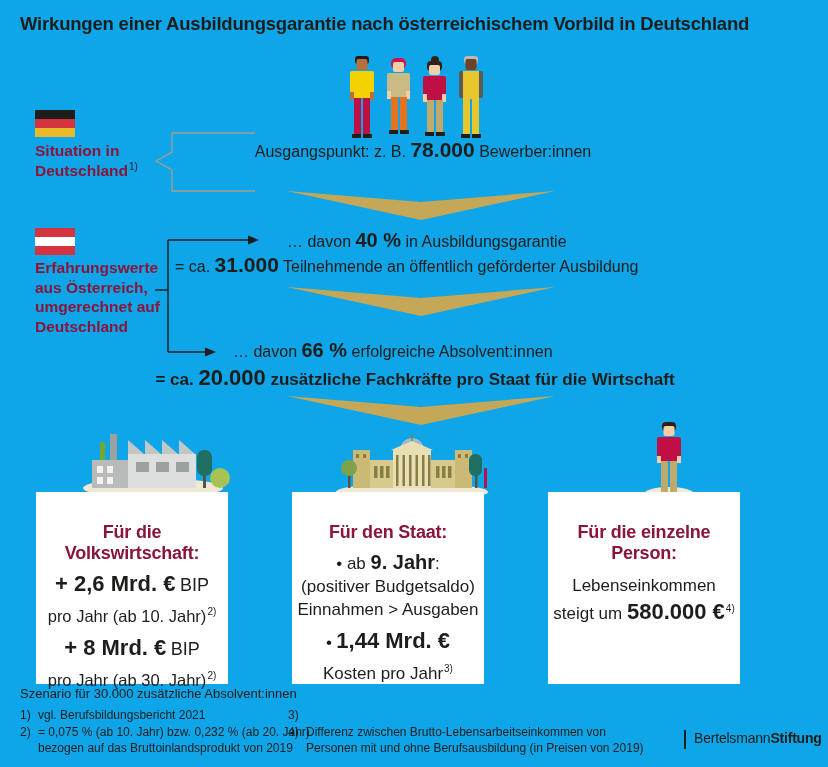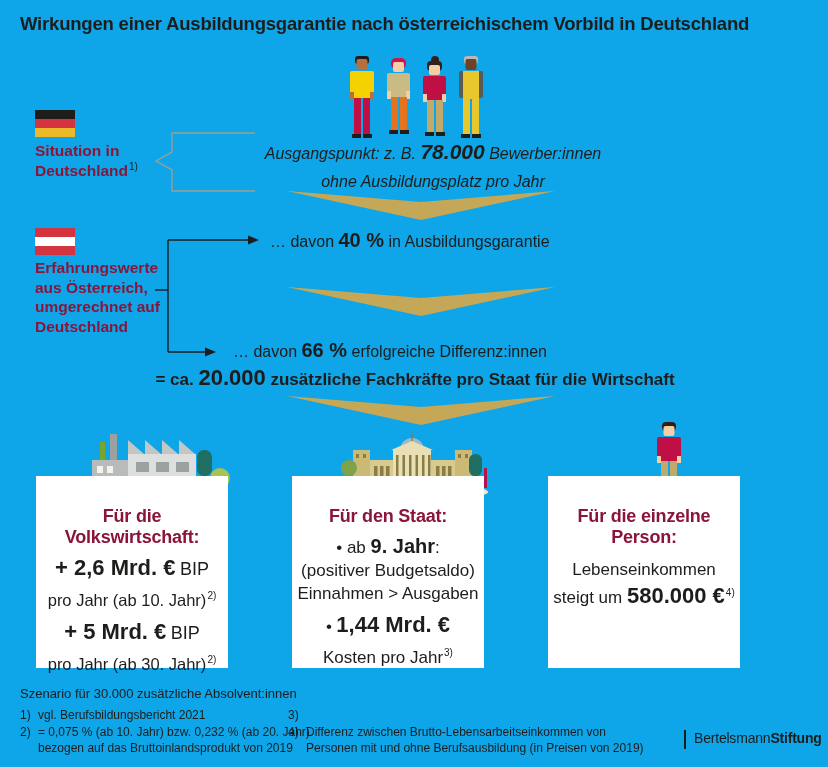--- a/index.html
+++ b/index.html
@@ -8,35 +8,35 @@
 
   .title { position:absolute; left:20px; top:13px; width:795px; font-size:18.5px; font-weight:700; letter-spacing:-0.2px; }
 
   .flag { position:absolute; width:40px; height:27px; }
   .flag .stripe { height:9px; }
 
   .red-label { position:absolute; color:#8a1539; font-weight:700; font-size:15.5px; line-height:1.27; }
   .pre { white-space:pre-line; }
   .sup { font-size:10px; vertical-align:super; font-weight:400; color:#1d1d1b; margin-left:1px; }
 
-  .start-block { position:absolute; left:248px; top:138px; width:370px; text-align:center; font-size:16px; line-height:28px;font-style:italic; }
+  .start-block { position:absolute; left:238px; top:138px; width:370px; text-align:center; font-size:16px; line-height:23px; }
   .num-lg { font-size:21px; font-weight:700; }
   .num-md { font-size:20px; font-weight:700; }
 
   .gold-arrow { position:absolute; width:268px; height:29px; background:#c5a857;
                 clip-path:polygon(0 0, 50% 38%, 100% 0, 50% 100%); }
 
   .step-line { position:absolute; font-size:16px; line-height:24px; white-space:nowrap; }
   .result-bold { position:absolute; left:130px; top:363px; width:570px; text-align:center;
                  font-size:17px; font-weight:700; line-height:30px; white-space:nowrap; }
   .result-bold .num { font-size:22px; }
 
   .conn-svg, .callout-svg, .icon-svg { position:absolute; }
 
-  .box { position:absolute; top:476px; width:192px; height:192px; background:#ffffff; text-align:center; }
+  .box { position:absolute; top:492px; width:192px; height:192px; background:#ffffff; text-align:center; }
   .box-title { margin-top:30px; font-size:18px; font-weight:700; color:#8a1539; letter-spacing:-0.2px; }
   .box .big { font-size:22px; font-weight:700; }
   .box .unit { font-size:18px; font-weight:400; }
   .box .detail { font-size:16.5px; line-height:23px; }
   .box .vline { line-height:28px; margin-top:6px; }
   .box .txt { font-size:17px; line-height:23px; }
   .mt8 { margin-top:8px; }
 
   .scenario { position:absolute; left:20px; top:686px; font-size:13px; }
   .notes { position:absolute; top:707px; font-size:12px; line-height:1.34; }
@@ -114,21 +114,20 @@
   <svg class="callout-svg" style="left:150px;top:130px" width="105" height="64" viewBox="0 0 105 64">
     <path d="M105 3 H22 V22 L6 31 L22 40 V61 H105" stroke="#a29f90" stroke-width="1.3" fill="none"></path>
   </svg>
 
   <div class="start-block">
     <div>
       <span>Ausgangspunkt: z. B.</span>
       <span class="num-lg">78.000</span>
       <span>Bewerber:innen</span>
     </div>
-    <div>ohne Ausbildungsplatz pro Jahr</div>
   </div>
 
   <div class="gold-arrow" style="left:287px;top:191px"></div>
 
   <div class="flag" style="left:35px;top:228px">
     <div class="stripe" style="background:#d43440"></div>
     <div class="stripe" style="background:#ffffff"></div>
     <div class="stripe" style="background:#d43440"></div>
   </div>
 
@@ -141,32 +140,37 @@
     <g stroke="#1d1d1b" stroke-width="1.4" fill="none">
       <line x1="20" y1="8" x2="20" y2="120"></line>
       <line x1="20" y1="8" x2="100" y2="8"></line>
       <line x1="20" y1="120" x2="57" y2="120"></line>
       <line x1="7" y1="58" x2="20" y2="58"></line>
     </g>
     <polygon points="100,3.5 111,8 100,12.5" fill="#1d1d1b"></polygon>
     <polygon points="57,115.5 68,120 57,124.5" fill="#1d1d1b"></polygon>
   </svg>
 
-  <div class="step-line" style="left:270px;top:228px">
+  <div class="step-line" style="left:287px;top:228px">
     <span>… davon</span>
     <span class="num-md">40 %</span>
     <span>in Ausbildungsgarantie</span>
   </div>
+  <div class="step-line" style="left:175px;top:253px">
+    <span>= ca.</span>
+    <span class="num-lg">31.000</span>
+    <span>Teilnehmende an öffentlich geförderter Ausbildung</span>
+  </div>
 
   <div class="gold-arrow" style="left:287px;top:287px"></div>
 
   <div class="step-line" style="left:233px;top:338px">
     <span>… davon</span>
     <span class="num-md">66 %</span>
-    <span>erfolgreiche Differenz:innen</span>
+    <span>erfolgreiche Absolvent:innen</span>
   </div>
   <div class="result-bold">
     <span>= ca.</span>
     <span class="num">20.000</span>
     <span>zusätzliche Fachkräfte pro Staat für die Wirtschaft</span>
   </div>
 
   <div class="gold-arrow" style="left:287px;top:396px"></div>
 
   <svg class="icon-svg" style="left:70px;top:426px" width="175" height="74" viewBox="0 0 175 74">
@@ -249,21 +253,21 @@
   <div class="box" style="left:36px">
     <div class="box-title">Für die Volkswirtschaft:</div>
     <div class="vline">
       <span class="big">+ 2,6 Mrd. €</span>
       <span class="unit">BIP</span>
     </div>
     <div class="detail">
       <span>pro Jahr (ab 10. Jahr)</span><sup class="sup">2)</sup>
     </div>
     <div class="vline mt8">
-      <span class="big">+ 5 Mrd. €</span>
+      <span class="big">+ 8 Mrd. €</span>
       <span class="unit">BIP</span>
     </div>
     <div class="detail">
       <span>pro Jahr (ab 30. Jahr)</span><sup class="sup">2)</sup>
     </div>
   </div>
 
   <div class="box" style="left:292px">
     <div class="box-title">Für den Staat:</div>
     <div class="txt vline" style="margin-top:8px">

